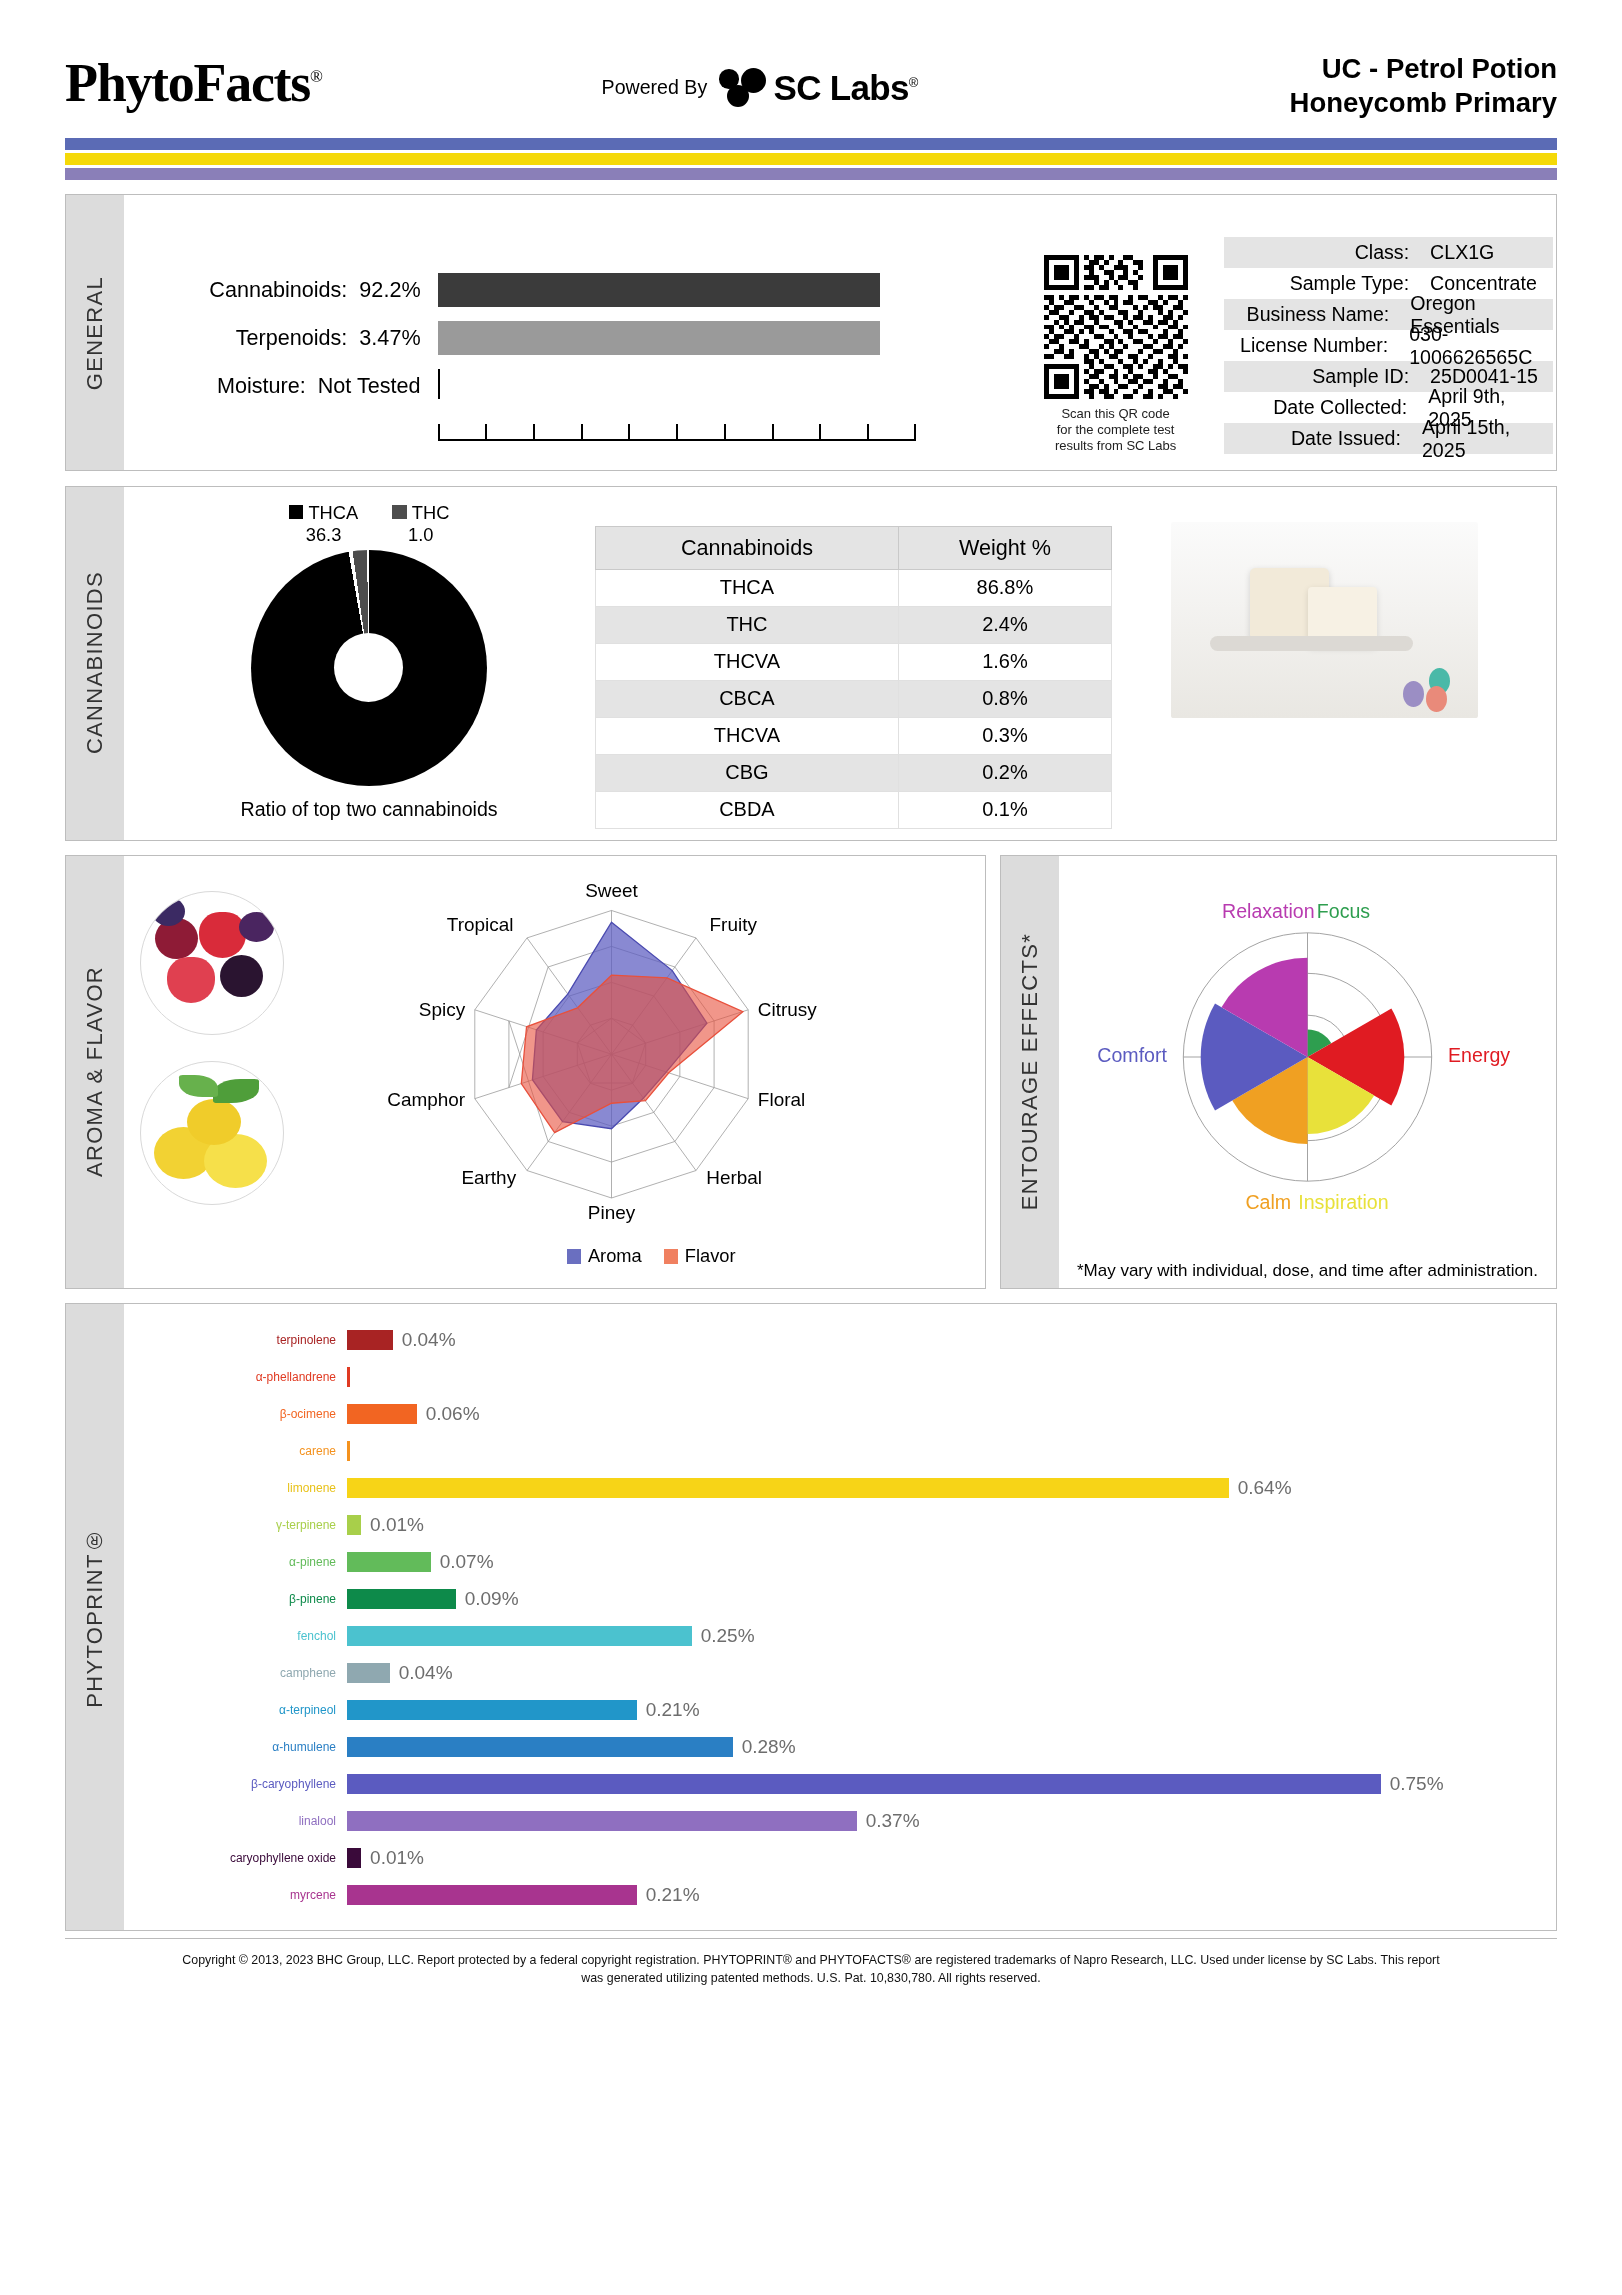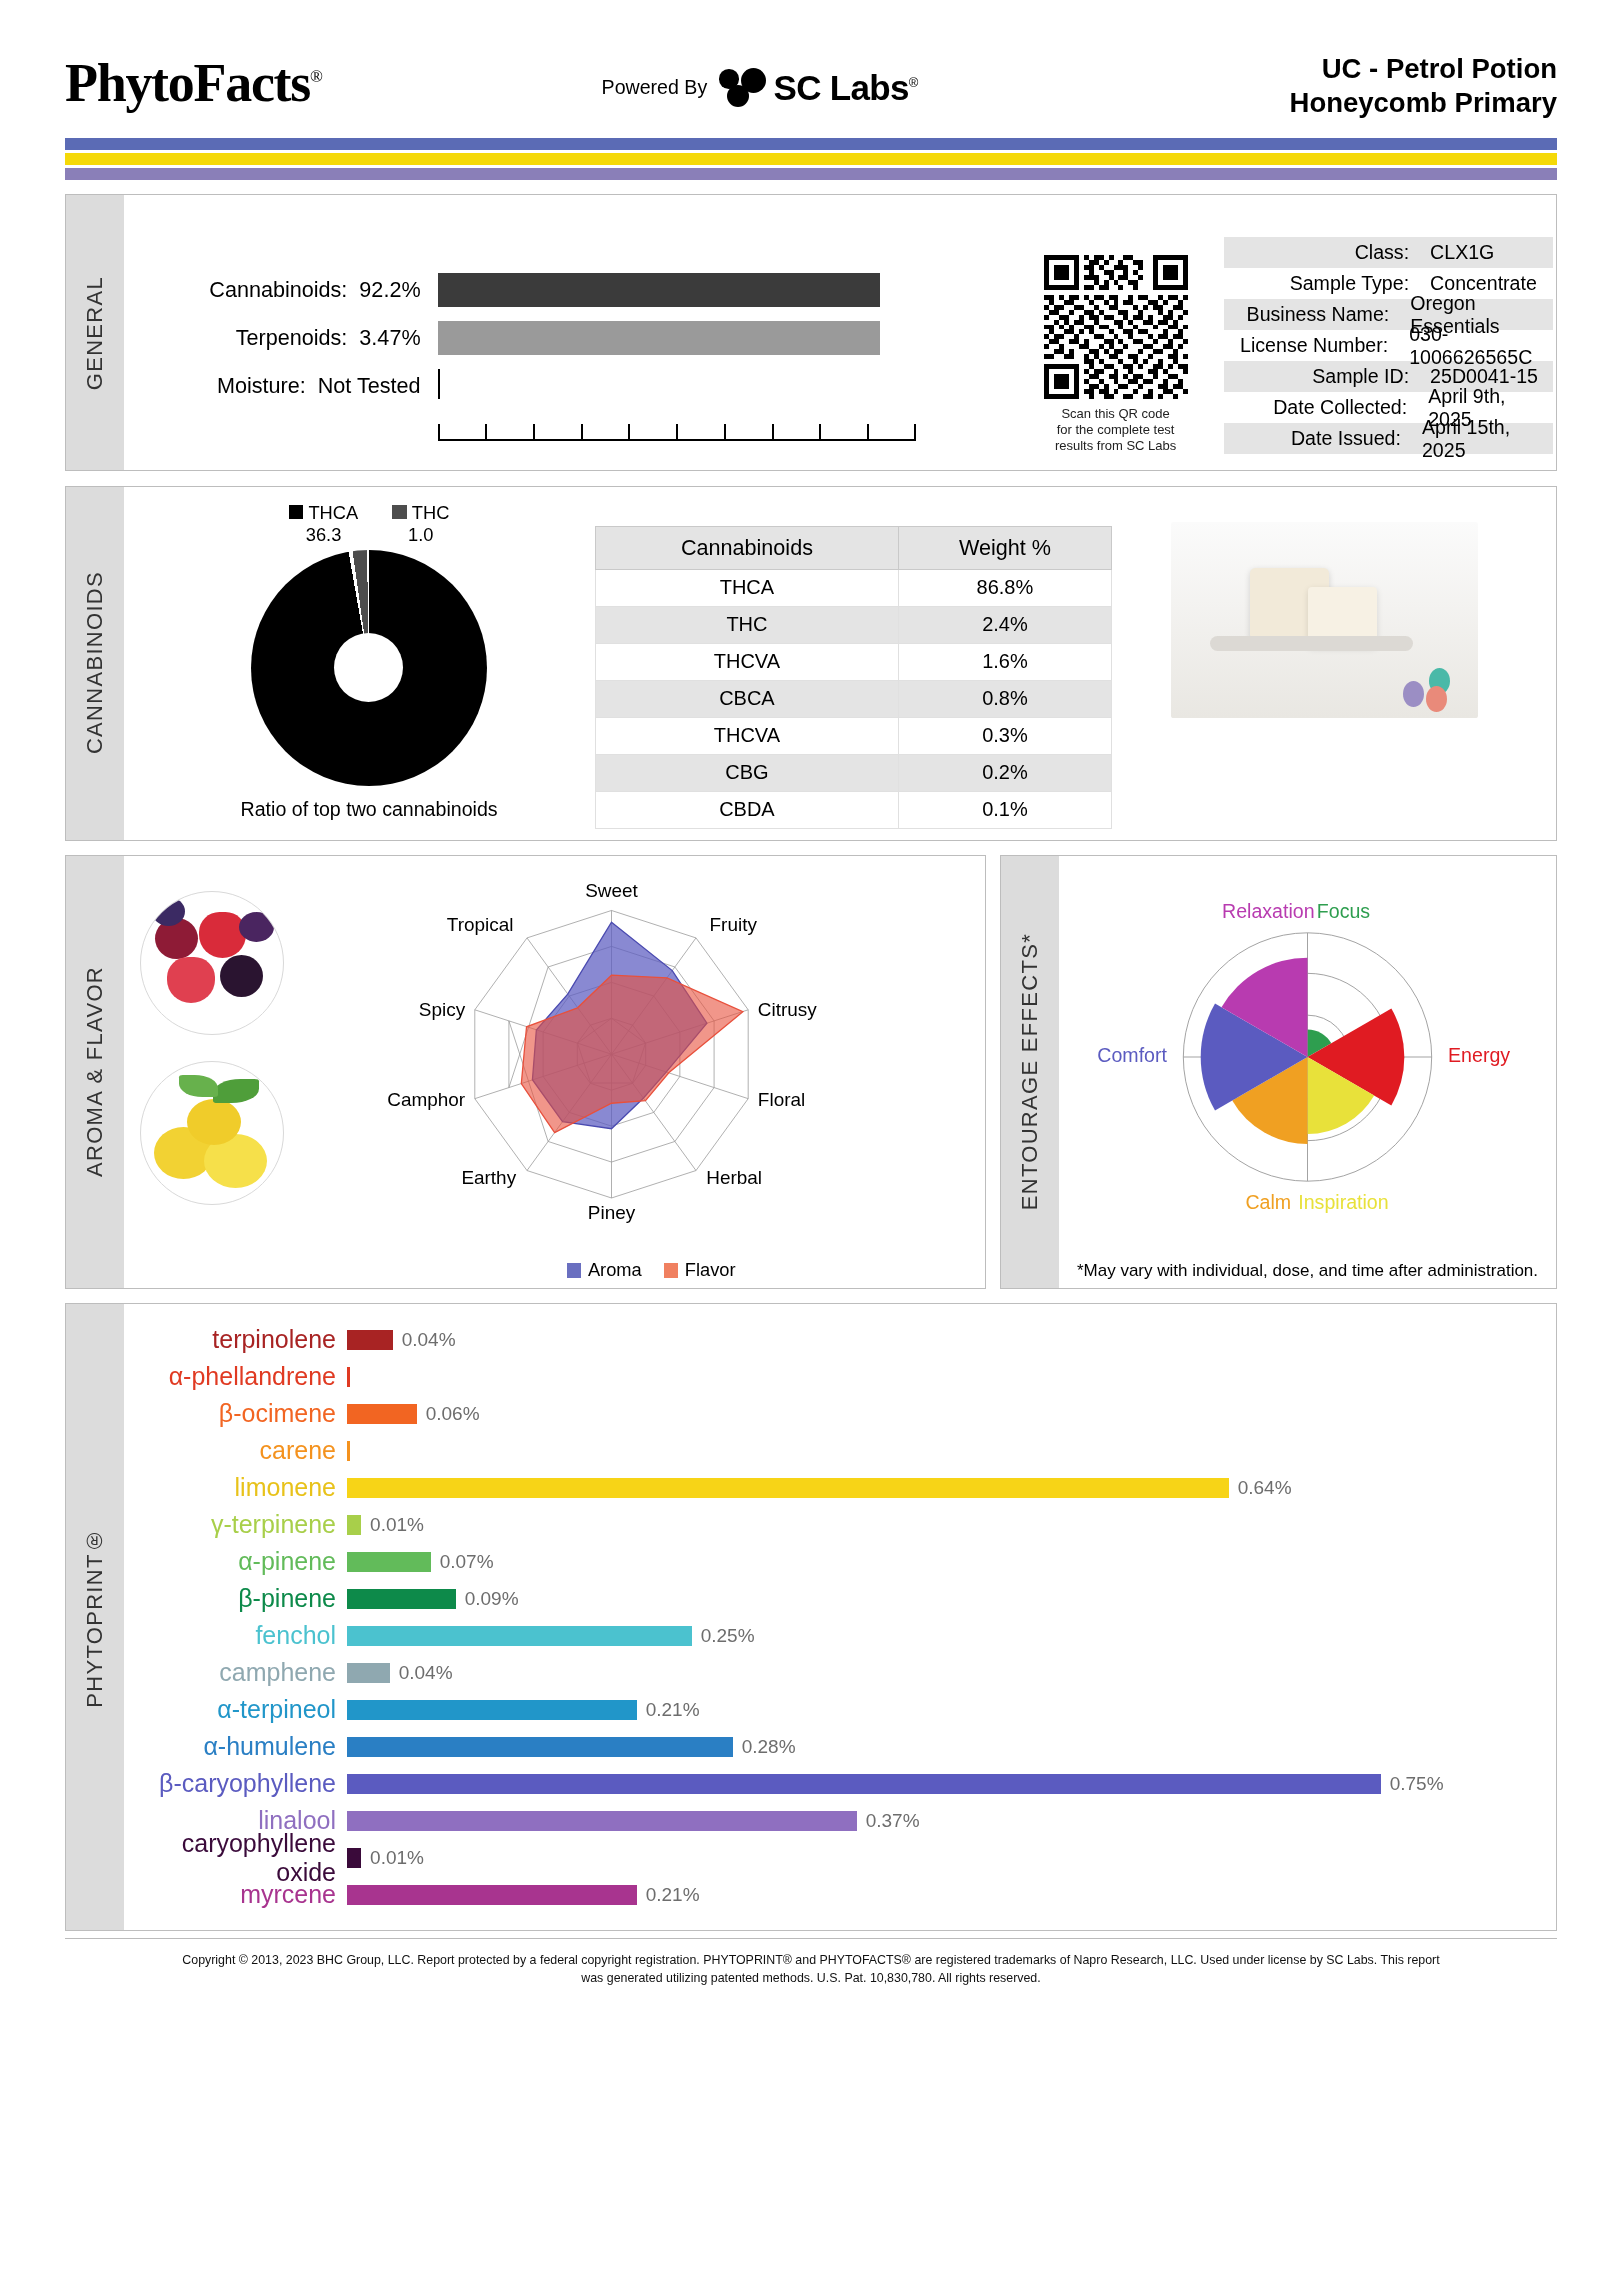--- a/index.html
+++ b/index.html
@@ -91,29 +91,29 @@
 
   
   .row-two { display:flex; gap:14.4px; margin-top:14.4px; }
   .card.half { margin-top:0; }
   .aroma-card { width:975px; }
   .ent-card { flex:1; }
   .aroma-body { display:flex; height:432px; padding:11.8px 15.7px 6.5px;text-decoration:underline; }
   .aroma-imgs { width:177px; padding-top:23.6px; }
   .circ-img { width:144px; height:144px; border-radius:50%; border:1.3px solid #d9d9d9; margin-bottom:26px; position:relative; overflow:hidden; background:#fff; }
   .radar-wrap { flex:1; position:relative; }
-  .legend-bottom { position:absolute; bottom:0; left:0; right:0; text-align:center; font-size:18.3px; }
+  .legend-bottom { position:absolute; bottom:14px; left:0; right:0; text-align:center; font-size:18.3px; }
   .legend-bottom span.sq { display:inline-block; width:14.4px; height:14.4px; margin:0 6.5px 0 17px; vertical-align:-1.3px;}
   .ent-body { padding:11.8px 13px 6.5px; height:432px; position:relative; }
   .ent-note { position:absolute; bottom:6.5px; left:0; right:0; text-align:center; font-size:17px; }
 
   
   .pp-body { padding:17px 19.6px 17px 6.5px; }
   .pp-row { display:flex; align-items:center; height:37px; }
-  .pp-label { width:216px; text-align:right; padding-right:10.5px; font-size:25px; }
+  .pp-label { width:216px; text-align:right; padding-right:10.5px; font-size:12px; }
   .pp-bar { height:19.6px; }
   .pp-val { font-size:19px; color:#6d6d6d; margin-left:9.2px; }
 
   
   .footer { text-align:center; font-size:12.4px; line-height:1.45; color:#111; margin-top:13px; padding:0 79px; }
   .hr-top { border-top:0.7px solid #bbb; margin-top:6.5px; }
 </style>
 </head>
 <body>
 

